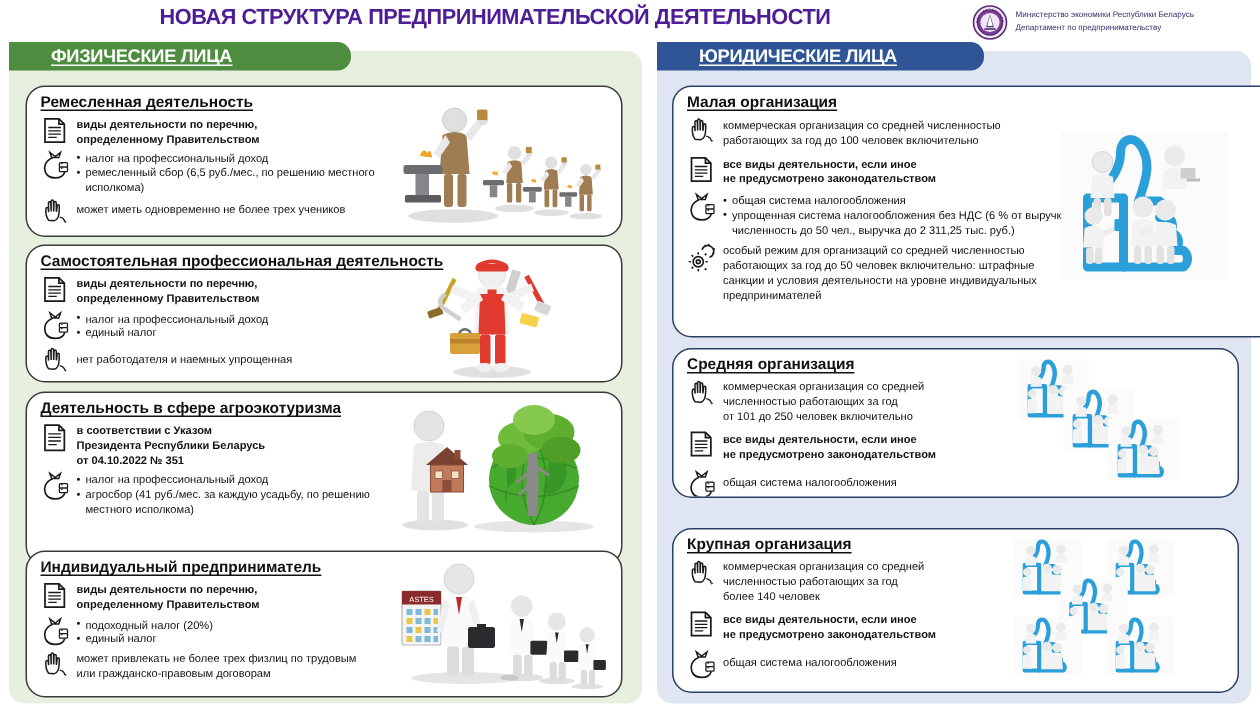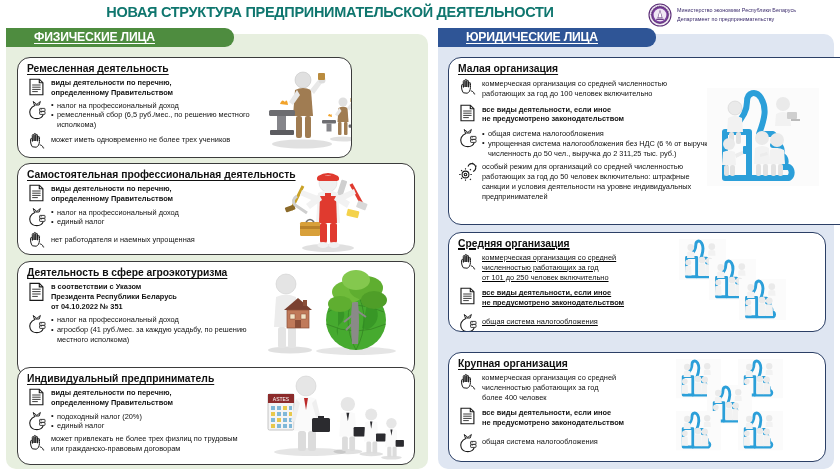--- a/index.html
+++ b/index.html
@@ -8,21 +8,21 @@
     background: #ffffff;
     font-family: "Liberation Sans", sans-serif;
     overflow: hidden;
   }
   .page { position: relative; width: 840px; height: 473px; background:#fff; }
 
   
   .title {
     position: absolute; left: 0; top: 4px; width: 660px;
     text-align: center;
-    font-size: 14.5px; font-weight: bold; color: #0f766e;
+    font-size: 14.5px; font-weight: bold; color: #4c1d95;
     letter-spacing: -0.3px;
   }
   .logo-block {
     position: absolute; left: 648px; top: 2px; width: 192px; height: 26px;
     display: flex; align-items: center; gap: 5px;
   }
   .logo-seal { width: 24px; height: 24px; flex: 0 0 24px; position: relative; }
   .logo-text { font-size: 5.4px; color: #3a2a6b; line-height: 1.75; }
 
   
@@ -104,21 +104,21 @@
   <div class="panel panel-left"></div>
   <div class="panel panel-right"></div>
 
   <div class="banner banner-left">
     <span>ФИЗИЧЕСКИЕ ЛИЦА</span>
   </div>
   <div class="banner banner-right">
     <span>ЮРИДИЧЕСКИЕ ЛИЦА</span>
   </div>
 
-  <div class="card" style="left:17px; top:57px; width:335px; height:101px;">
+  <div class="card" style="left:17px; top:57px; width:398px; height:101px;">
 
     <div class="card-title">Ремесленная деятельность</div>
 
     <div class="row">
       <div class="ic">
         <svg width="22" height="20" viewBox="0 0 22 20">
           <path d="M4 2.2 h9.3 l3.6 3.5 v12 h-12.9 z" fill="#fff" stroke="#1a1a1a" stroke-width="1.15"></path>
           <path d="M13.3 2.2 v3.5 h3.6" fill="none" stroke="#1a1a1a" stroke-width="1.15"></path>
           <path d="M6.2 8 h8.4 M6.2 10.2 h8.4 M6.2 12.4 h8.4 M6.2 14.6 h5.6" stroke="#1a1a1a" stroke-width="0.85"></path>
         </svg>
@@ -630,21 +630,21 @@
         <g>
           <circle cx="76" cy="16" r="7" fill="#eaeaea"></circle>
           <path d="M69 26 q7 -4 14 0 l1 12 h-16 z" fill="#f2f2f2"></path>
           <rect x="80" y="24" width="10" height="7" rx="1" fill="#cfcfcf"></rect>
           <rect x="84" y="31" width="9" height="2" fill="#bbb"></rect>
         </g>
       </svg>
     </div>
   </div>
 
-  <div class="card card-r" style="left:448px; top:232px; width:378px; height:100px;text-decoration:underline;">
+  <div class="card card-r" style="left:448px; top:232px; width:378px; height:100px;">
 
     <div class="card-title r">Средняя организация</div>
 
     <div class="row">
       <div class="ic">
         <svg width="22" height="20" viewBox="0 0 22 20">
           <path d="M6.4 15.8 C4.6 13.6 4.4 10.6 4.6 8.2 C4.7 7.1 6.1 7.1 6.2 8.2 L6.4 10.4
                    L6.3 4.4 C6.3 3.2 7.8 3.2 7.9 4.4 L8.1 10
                    L8.1 3.3 C8.1 2.1 9.6 2.1 9.7 3.3 L9.8 10
                    L10 4.2 C10 3.1 11.4 3.1 11.5 4.2 L11.6 10.2
@@ -753,21 +753,21 @@
                    L8.1 3.3 C8.1 2.1 9.6 2.1 9.7 3.3 L9.8 10
                    L10 4.2 C10 3.1 11.4 3.1 11.5 4.2 L11.6 10.2
                    L12.1 6.2 C12.2 5.2 13.5 5.3 13.5 6.4 C13.5 9.4 13.6 12 12.6 14 C12 15.3 11 16 10 16.2 Z" fill="#fff" stroke="#1a1a1a" stroke-width="1"></path>
           <path d="M13.8 13.8 c2 0.4 3.2 1.6 3.4 3.2" fill="none" stroke="#1a1a1a" stroke-width="0.9"></path>
           <path d="M17.4 16.4 l-0.2 1.4 l1.3 -0.9 z" fill="#1a1a1a"></path>
         </svg>
       </div>
       <div class="tx">
         <div>коммерческая организация со средней</div>
         <div>численностью работающих за год</div>
-        <div>более 400 человек</div>
+        <div>более 140 человек</div>
       </div>
     </div>
 
     <div class="row" style="margin-top:4px;">
       <div class="ic">
         <svg width="22" height="20" viewBox="0 0 22 20">
           <path d="M4 2.2 h9.3 l3.6 3.5 v12 h-12.9 z" fill="#fff" stroke="#1a1a1a" stroke-width="1.15"></path>
           <path d="M13.3 2.2 v3.5 h3.6" fill="none" stroke="#1a1a1a" stroke-width="1.15"></path>
           <path d="M6.2 8 h8.4 M6.2 10.2 h8.4 M6.2 12.4 h8.4 M6.2 14.6 h5.6" stroke="#1a1a1a" stroke-width="0.85"></path>
         </svg>

